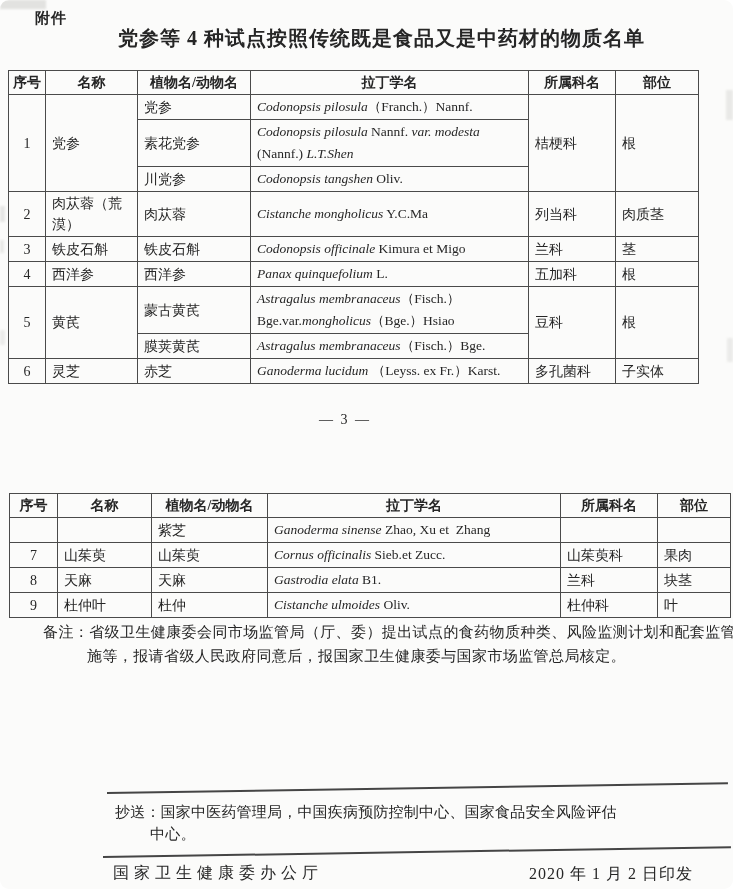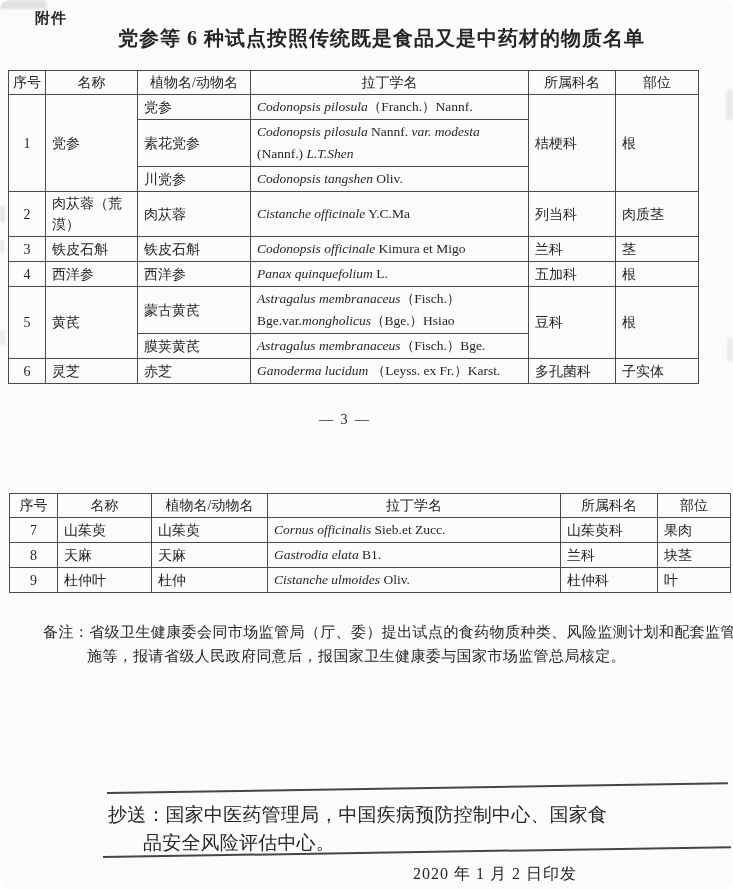--- a/index.html
+++ b/index.html
@@ -46,21 +46,21 @@
   .t2{left:9px;top:493px;width:721px;}
   th,td{
     border:1px solid var(--border);
     padding:1px 6px;
     font-size:14px;line-height:21px;
     height:20px;
     vertical-align:middle;
     text-align:left;
     overflow:hidden;
   }
-  th{text-align:center;font-weight:normal;padding:1px 2px;}
+  th{text-align:center;font-weight:bold;padding:1px 2px;}
   td.center{text-align:center;padding:1px 2px;}
   td.latin{font-size:13.5px;line-height:22px;}
   td.latin i{}
 
   .page-number{
     position:absolute;left:0;top:412px;width:690px;
     text-align:center;font-size:14px;letter-spacing:2px;
   }
 
   .note{
@@ -70,48 +70,48 @@
   }
 
   .rule{
     position:absolute;height:2px;background:#454545;
     transform-origin:left center;
   }
   .rule-1{left:107px;top:792px;width:621px;transform:rotate(-0.9deg);}
   .rule-2{left:103px;top:856px;width:628px;transform:rotate(-0.9deg);}
 
   .cc-block{
-    position:absolute;left:108px;top:801px;width:474px;
-    font-size:19px;line-height:28px;letter-spacing:0.2px;
+    position:absolute;left:115px;top:801px;width:474px;
+    font-size:15px;line-height:22px;letter-spacing:0.2px;
     padding-left:35px;text-indent:-35px;
   }
   .issuer{
     position:absolute;left:113px;top:863px;
     font-size:16px;letter-spacing:5px;white-space:nowrap;
   }
   .print-date{
     position:absolute;right:40px;top:864px;width:280px;
-    font-size:16px;letter-spacing:1px;white-space:nowrap;
+    text-align:right;font-size:16px;letter-spacing:1px;white-space:nowrap;
   }
 </style>
 </head>
 <body>
 
 <div class="page">
 
   <div class="smudge sm-a"></div>
   <div class="smudge sm-b"></div>
   <div class="smudge sm-c"></div>
   <div class="smudge sm-d"></div>
   <div class="smudge sm-e"></div>
   <div class="smudge sm-f"></div>
 
   <div class="attachment">附件</div>
 
-  <div class="doc-title">党参等 6 种试点按照传统既是食品又是中药材的物质名单</div>
+  <div class="doc-title">党参等 4 种试点按照传统既是食品又是中药材的物质名单</div>
 
   <table class="t1">
     <colgroup>
       <col style="width:37px">
         <col style="width:92px">
         <col style="width:113px">
       <col style="width:278px">
         <col style="width:87px">
         <col style="width:83px">
     </colgroup>
@@ -139,21 +139,21 @@
           <td class="latin"><i>Codonopsis pilosula</i><span> Nannf. </span><i>var. modesta</i><span> (Nannf.) </span><i>L.T.Shen</i></td>
         </tr>
         <tr>
           <td>川党参</td>
           <td class="latin"><i>Codonopsis tangshen</i><span> Oliv.</span></td>
         </tr>
         <tr>
           <td class="center">2</td>
           <td>肉苁蓉（荒漠）</td>
           <td>肉苁蓉</td>
-          <td class="latin"><i>Cistanche officinale</i><span> Y.C.Ma</span></td>
+          <td class="latin"><i>Cistanche mongholicus</i><span> Y.C.Ma</span></td>
           <td>列当科</td>
           <td>肉质茎</td>
         </tr>
         <tr>
           <td class="center">3</td>
           <td>铁皮石斛</td>
           <td>铁皮石斛</td>
           <td class="latin"><i>Codonopsis officinale</i><span> Kimura et Migo</span></td>
           <td>兰科</td>
           <td>茎</td>
@@ -205,20 +205,28 @@
           <th>序号</th>
           <th>名称</th>
           <th>植物名/动物名</th>
           <th>拉丁学名</th>
           <th>所属科名</th>
           <th>部位</th>
         </tr>
       </thead>
       <tbody>
         <tr>
+          <td class="center"></td>
+          <td></td>
+          <td>紫芝</td>
+          <td class="latin"><i>Ganoderma sinense</i><span> Zhao, Xu et Zhang</span></td>
+          <td></td>
+          <td></td>
+        </tr>
+        <tr>
           <td class="center">7</td>
           <td>山茱萸</td>
           <td>山茱萸</td>
           <td class="latin"><i>Cornus officinalis</i><span> Sieb.et Zucc.</span></td>
           <td>山茱萸科</td>
           <td>果肉</td>
         </tr>
         <tr>
           <td class="center">8</td>
           <td>天麻</td>
@@ -239,15 +247,16 @@
     </table>
 
   <div class="note"><span>备注：</span><span>省级卫生健康委会同市场监管局（厅、委）提出试点的食药物质种类、风险监测计划和配套监管措施等，报请省级人民政府同意后，报国家卫生健康委与国家市场监管总局核定。</span></div>
 
   <div class="rule rule-1"></div>
 
   <div class="cc-block"><span>抄送：</span><span>国家中医药管理局，中国疾病预防控制中心、国家食品安全风险评估中心。</span></div>
 
   <div class="rule rule-2"></div>
 
+  <div class="issuer">国家卫生健康委办公厅</div>
   <div class="print-date">2020 年 1 月 2 日印发</div>
 
 </div>
 
 </body></html>

